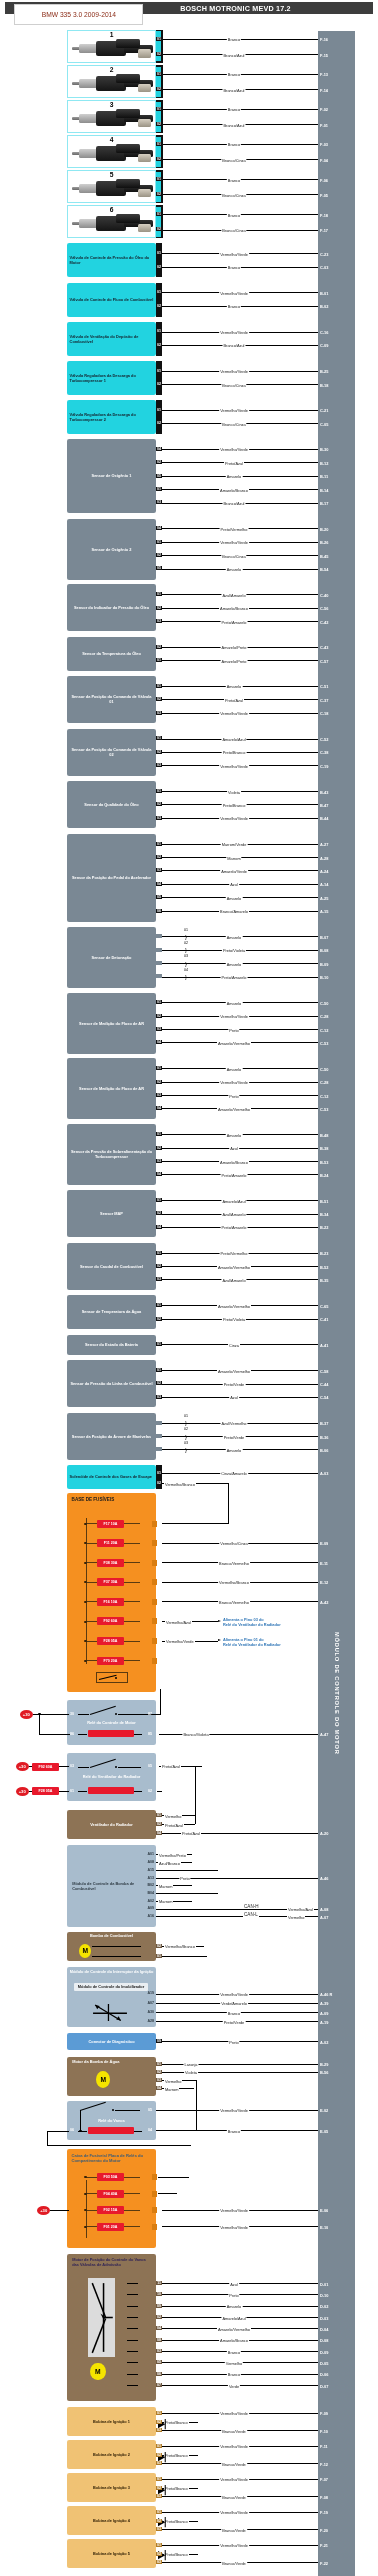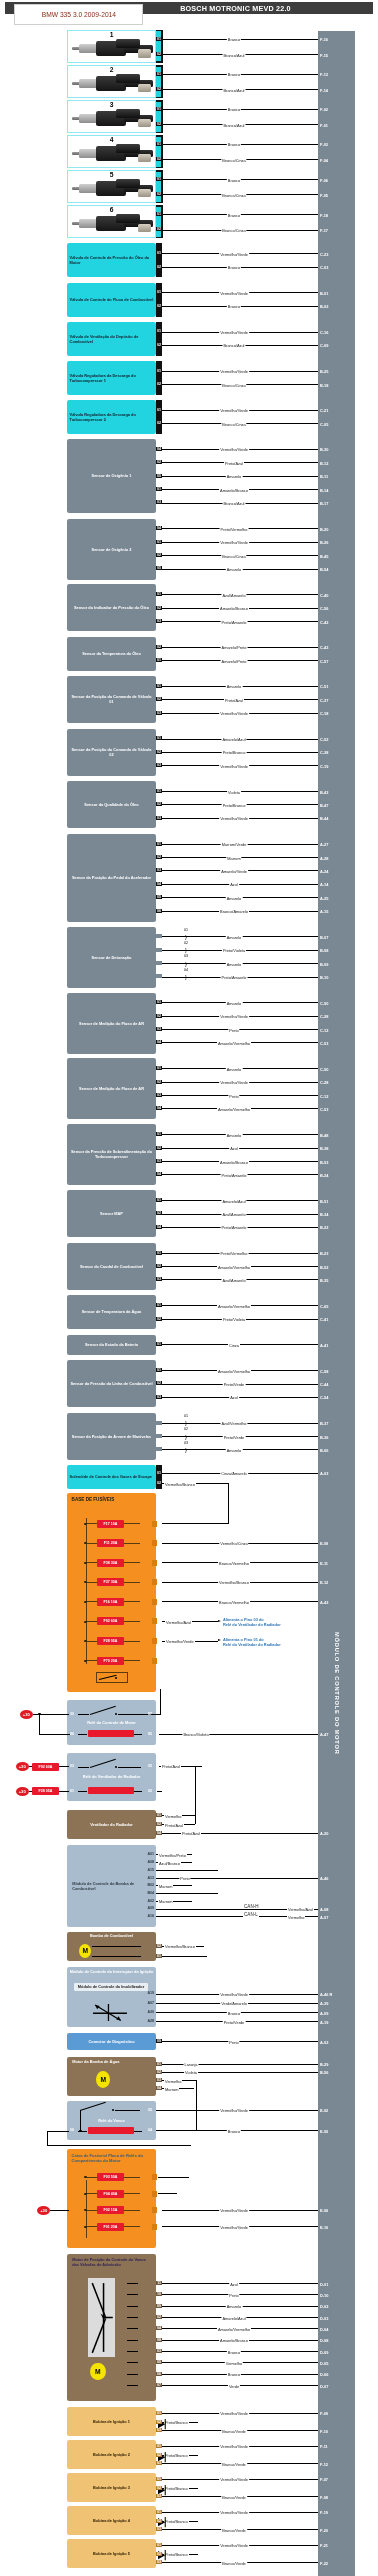--- a/index.html
+++ b/index.html
@@ -330,21 +330,21 @@
   }
   .pin-stub {
     position: absolute; height: 1px; background:#000; z-index: 3;
   }
 </style>
 </head>
 <body>
 
 <div class="header-wrap">
   <div class="hdr-band-bottom">
-    <div class="hdr-ecu">BOSCH MOTRONIC MEVD 22.0</div>
+    <div class="hdr-ecu">BOSCH MOTRONIC MEVD 17.2</div>
   </div>
   <div class="hdr-model">BMW 335 3.0 2009-2014</div>
 </div>
 
 <div class="diagram" id="diagram" style="height: 3089px;">
    <div class="inj" style="left:67px;top:4.1px;width:89px;height:33px">
      <div class="num">1</div>
      <div class="inj-body">
        <div class="inj-tip"></div>
         <div class="inj-barrel"></div>

